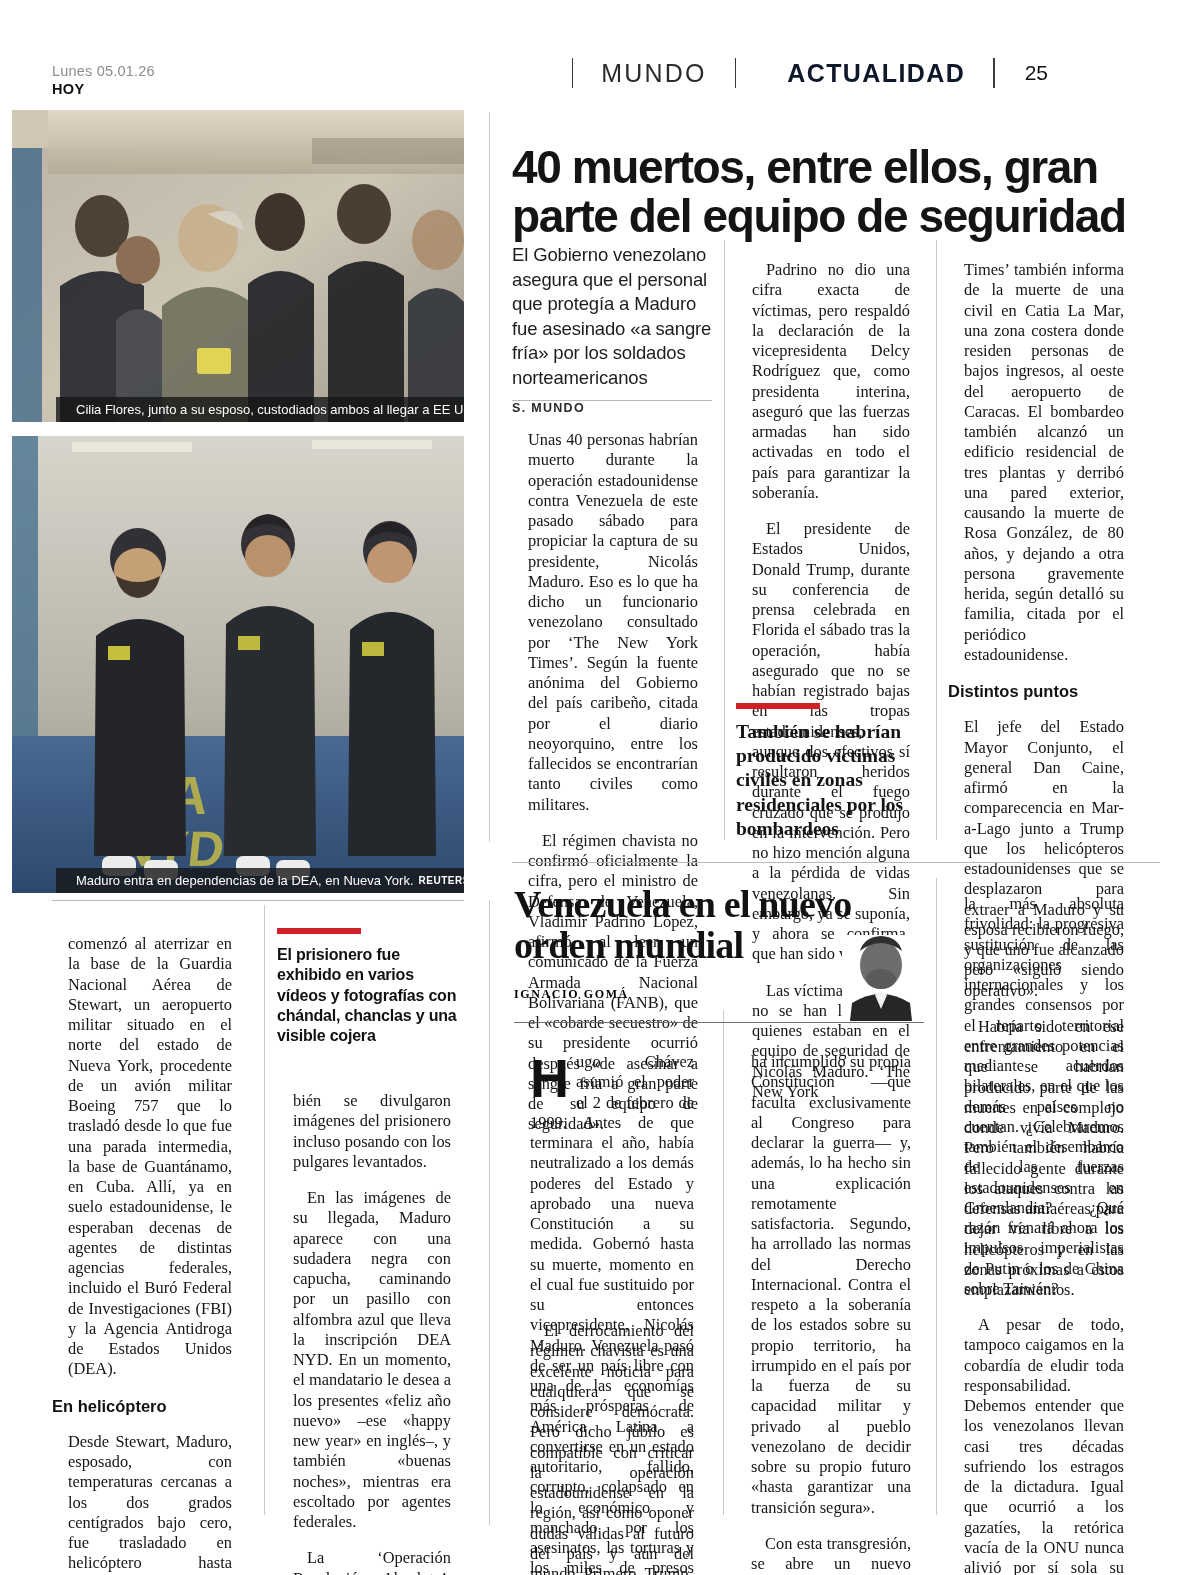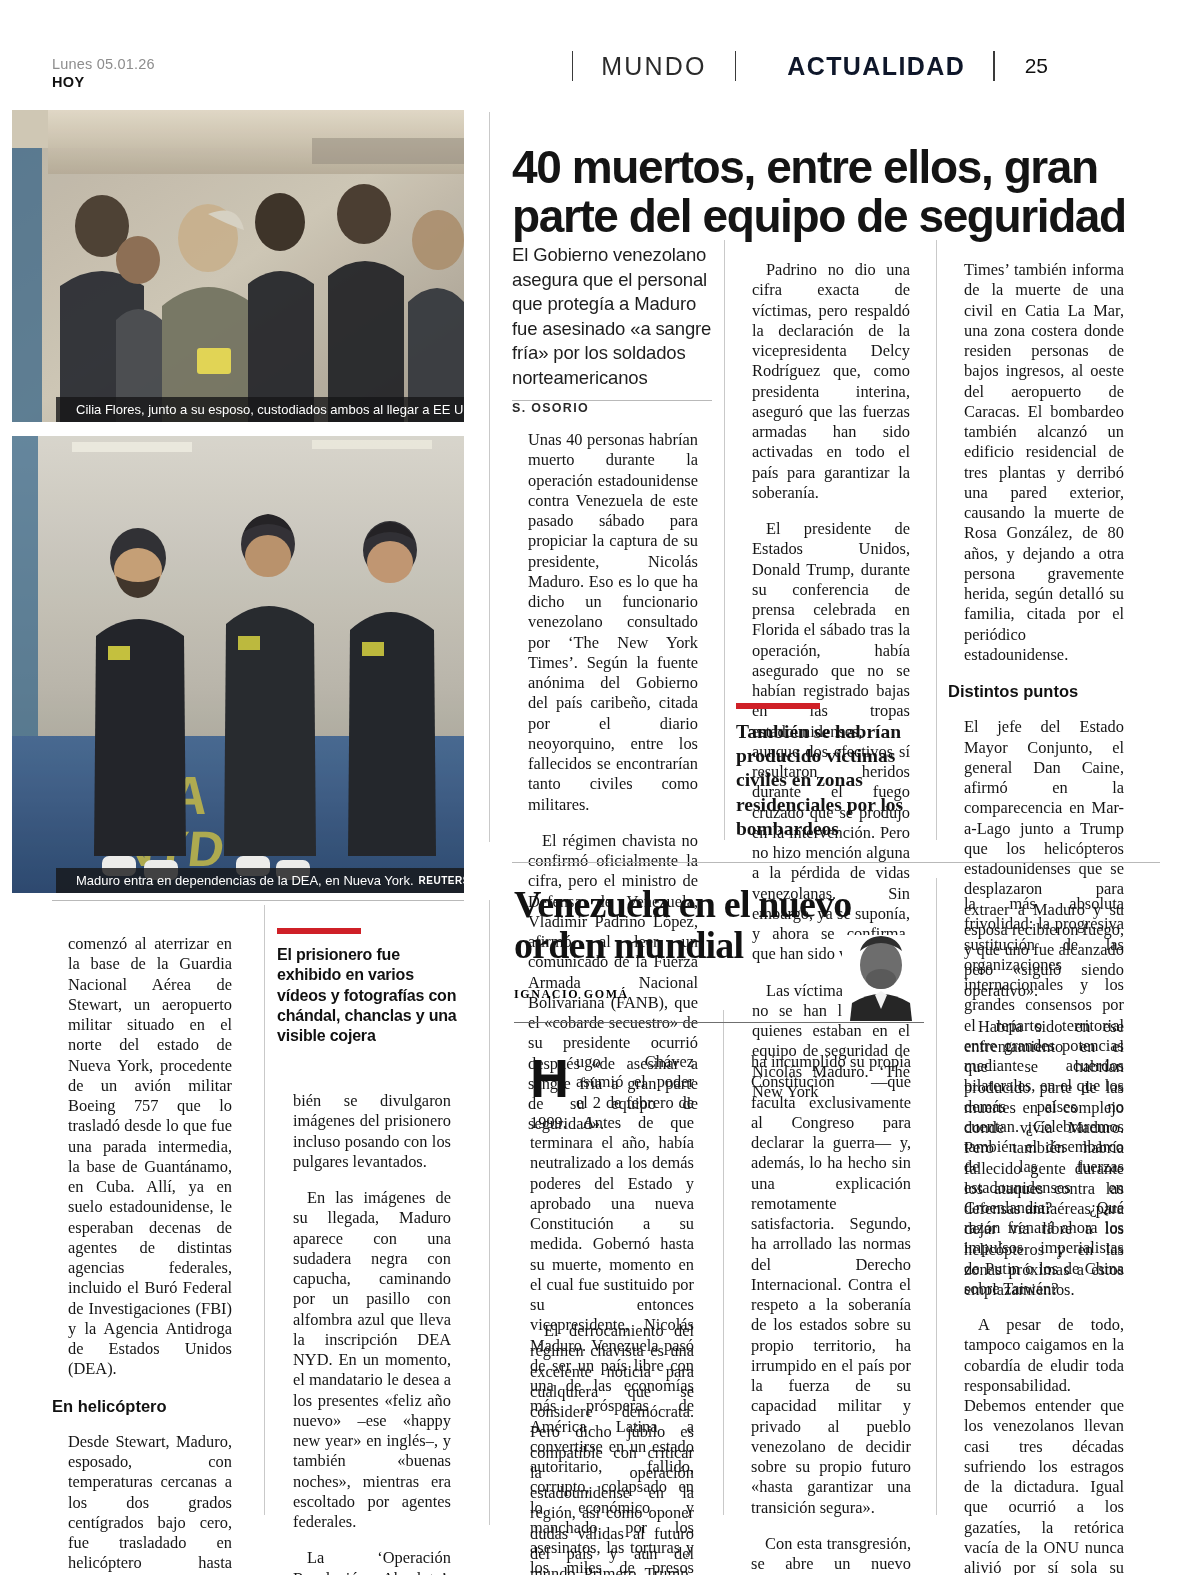--- a/index.html
+++ b/index.html
@@ -9,21 +9,21 @@
     background:#ffffff;
     font-family:"Liberation Serif", serif;
     color:#1a1a1a;
     position:relative;
     overflow:hidden;
   }
   .page { width:1200px; height:1575px; position:relative; padding:0; }
 
   
   .masthead {
-    position:absolute; left:0; top:1px; width:1100px; height:96px;
+    position:absolute; left:0; top:8px; width:1100px; height:96px;
   }
   .mh-left { position:absolute; left:52px; top:54px; }
   .mh-date {
     font-family:"Liberation Sans", sans-serif;
     font-size:14.5px; color:#8d8d8d; letter-spacing:.2px; line-height:1.25;
   }
   .mh-brand {
     font-family:"Liberation Sans", sans-serif;
     font-size:14.5px; color:#111; font-weight:bold; letter-spacing:.4px; line-height:1.25;
   }
@@ -262,21 +262,21 @@
   <div class="vrule" style="left:936px; top:240px; height:600px;"></div>
   <div class="vrule" style="left:723px; top:1010px; height:505px;"></div>
   <div class="vrule" style="left:936px; top:878px; height:637px;"></div>
   <div class="vrule" style="left:264px; top:905px; height:610px;"></div>
 
   <h1 class="headline">40 muertos, entre ellos, gran parte del equipo de seguridad</h1>
 
   <div class="col" style="left:512px; top:243px; width:200px;">
     <div class="lead">El Gobierno venezolano asegura que el personal que protegía a Maduro fue asesinado «a sangre fría» por los soldados norteamericanos</div>
     <div class="hrule" style="position:relative; left:0; top:9px; width:200px;"></div>
-    <div class="byline">S. OSORIO</div>
+    <div class="byline">S. MUNDO</div>
   </div>
 
   <div class="col body-text" style="left:512px; top:414px; width:202px;">
     <p class="first">Unas 40 personas habrían muerto durante la operación estadounidense contra Venezuela de este pasado sábado para propiciar la captura de su presidente, Nicolás Maduro. Eso es lo que ha dicho un funcionario venezolano consultado por ‘The New York Times’. Según la fuente anónima del Gobierno del país caribeño, citada por el diario neoyorquino, entre los fallecidos se encontrarían tanto civiles como militares.</p>
     <p>El régimen chavista no confirmó oficialmente la cifra, pero el ministro de Defensa de Venezuela, Vladimir Padrino López, afirmó, al leer un comunicado de la Fuerza Armada Nacional Bolivariana (FANB), que el «cobarde secuestro» de su presidente ocurrió después «de asesinar a sangre fría a gran parte de su equipo de seguridad».</p>
   </div>
 
   <div class="col body-text" style="left:736px; top:244px; width:190px;">
     <p>Padrino no dio una cifra exacta de víctimas, pero respaldó la declaración de la vicepresidenta Delcy Rodríguez que, como presidenta interina, aseguró que las fuerzas armadas han sido activadas en todo el país para garantizar la soberanía.</p>
     <p>El presidente de Estados Unidos, Donald Trump, durante su conferencia de prensa celebrada en Florida el sábado tras la operación, había asegurado que no se habían registrado bajas en las tropas estadounidenses, aunque dos efectivos sí resultaron heridos durante el fuego cruzado que se produjo en la intervención. Pero no hizo mención alguna a la pérdida de vidas venezolanas. Sin embargo, ya se suponía, y ahora se confirma, que han sido varias.</p>

